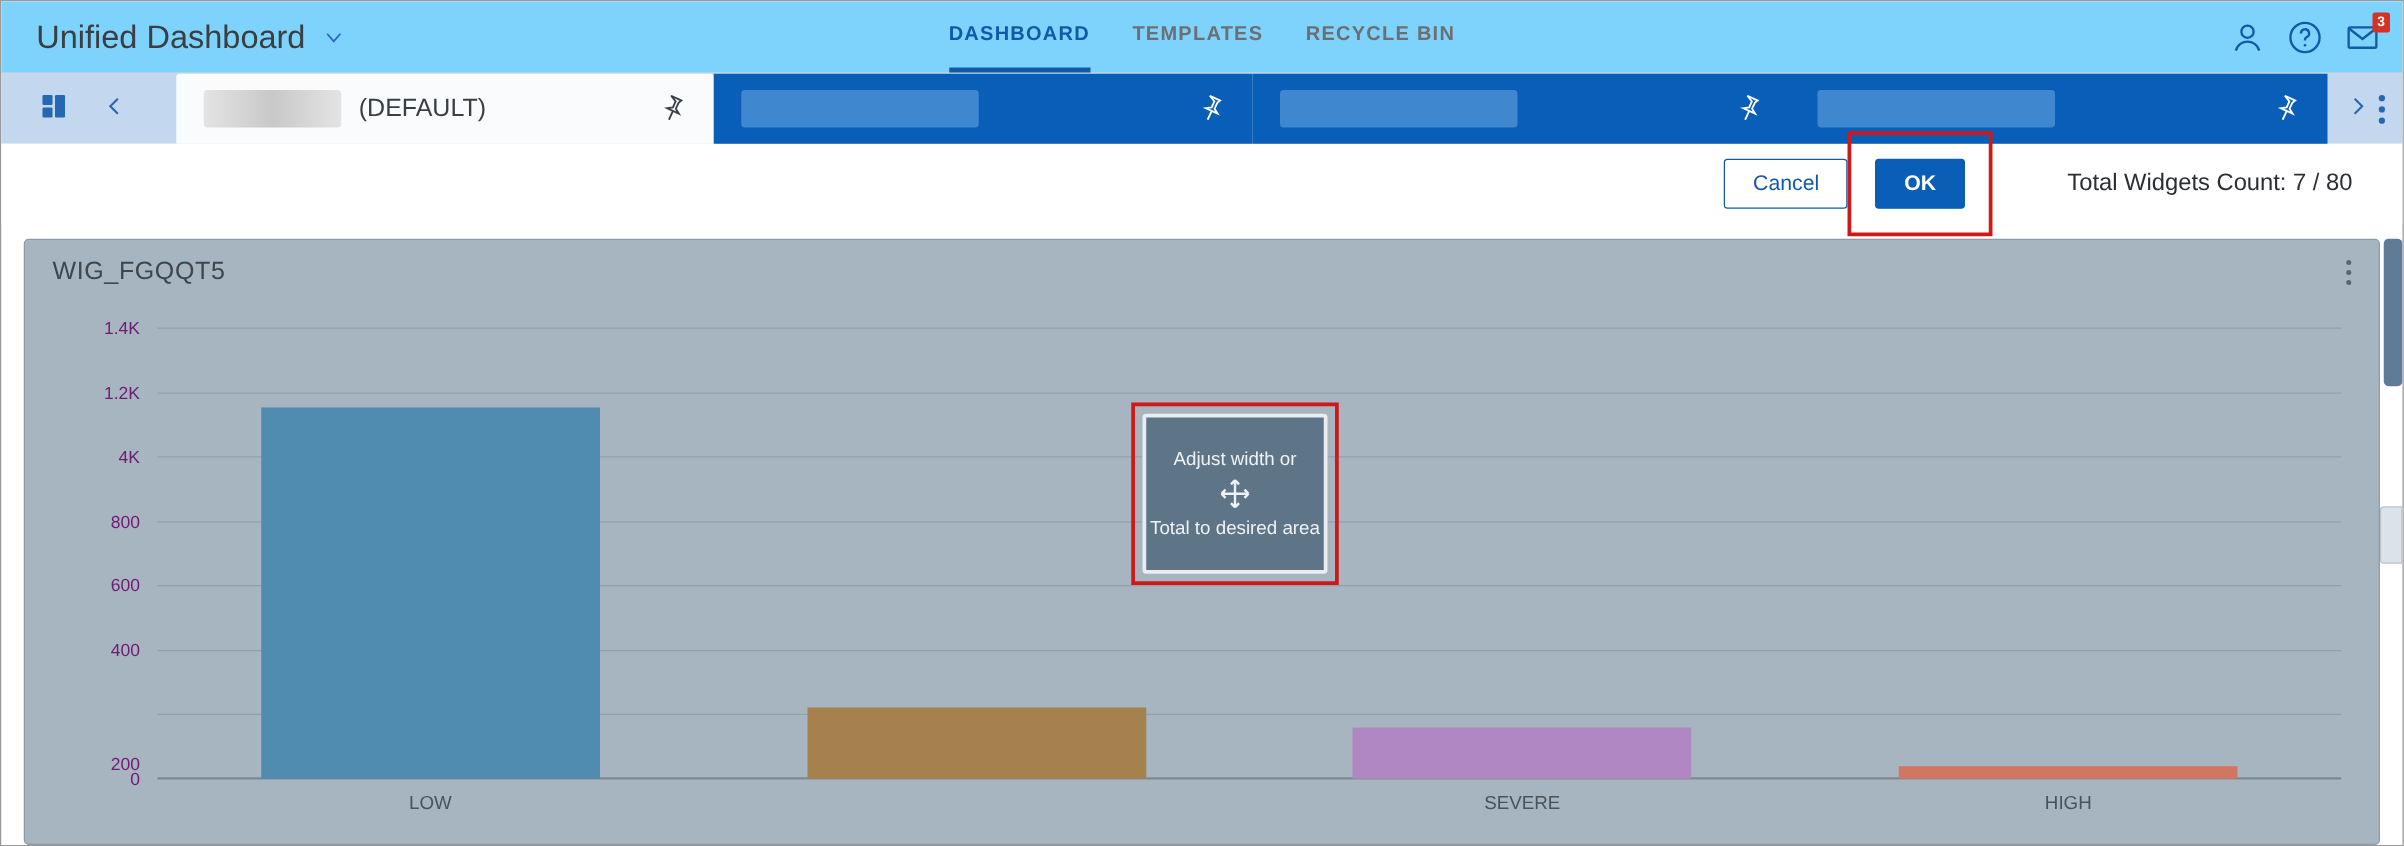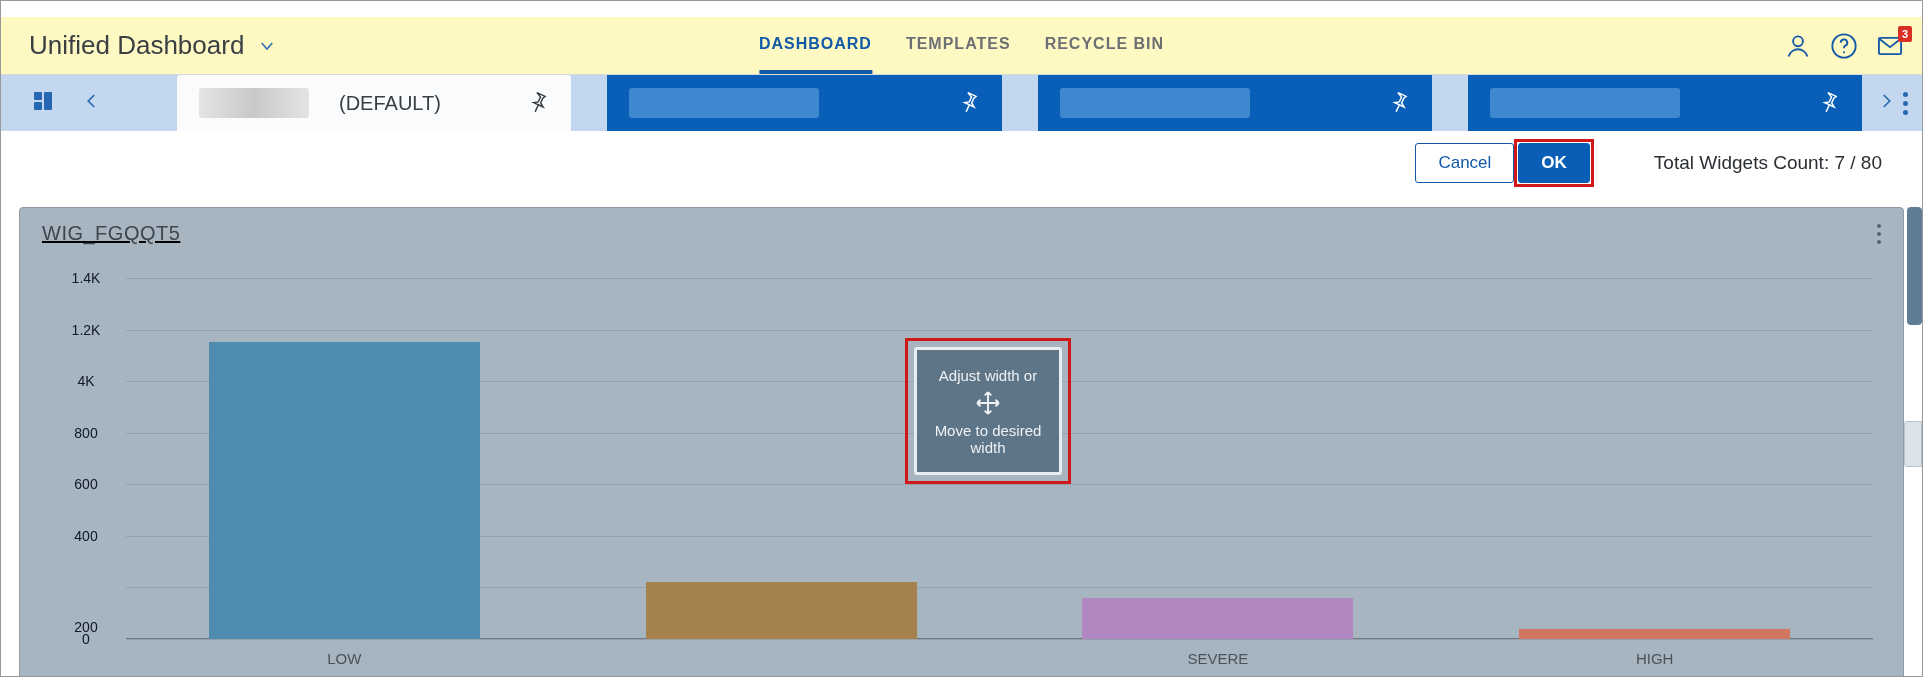--- a/index.html
+++ b/index.html
@@ -2,27 +2,26 @@
 <html><head>
 <meta charset="utf-8">
 <style>
   * { box-sizing: border-box; margin: 0; padding: 0; }
   html,body { width: 1923px; height: 677px; font-family: Arial, Helvetica, sans-serif; background:#fff; overflow:hidden; }
   body { border:1px solid #999; }
 
   
   .titlebar {
     height: 58px;
-    background:#fef9c3;
+    background:#7dd3fc;
     border-bottom:1px solid #d9d9d9;
     display:flex;
     align-items:center;
     padding:0 18px 0 28px;
     position:relative;
-    margin-top:16px;
   }
   .app-title { font-size:26px; color:#3a3f44; font-weight:400; }
   .title-caret { margin-left:14px; color:#2a6bb7; }
   .title-caret svg{width:18px;height:18px;display:block}
 
   .topnav {
     position:absolute;
     left:50%;
     transform:translateX(-50%);
     display:flex;
@@ -77,24 +76,23 @@
   }
   .ts-icon{color:#2567b0}
   .ts-icon svg{width:24px;height:24px;fill:currentColor}
   .ts-chevron svg{width:18px;height:18px;stroke:#2567b0;fill:none;stroke-width:2.2}
 
   .tab {
     flex:1;
     display:flex;
     align-items:center;
     padding:0 22px;
-    gap:30px;
+    gap:14px;
     cursor:pointer;
     position:relative;
-    margin-left:36px;
   }
   .tab.default {
     background:#fafbfc;
     border-top-left-radius:3px;
     border-top-right-radius:3px;
   }
   .tab.blue { background:#095fb8; }
   .tab-blur {
     height:30px; border-radius:3px; flex:0 0 auto;
   }
@@ -129,21 +127,21 @@
     display:flex; align-items:center;
     position:relative;
     left:-60px; 
   }
   .btn {
     height:40px; padding:0 22px; font-size:17px; border-radius:3px; cursor:pointer;
     display:flex; align-items:center; justify-content:center;
   }
   .btn-cancel { background:#fff; border:1.5px solid #1259a8; color:#1259a8; }
   .btn-ok { background:#0a5eb5; border:1.5px solid #0a5eb5; color:#fff; font-weight:700; }
-  .ok-highlight { padding:1px; border:3px solid #d01818; }
+  .ok-highlight { padding:19px; border:3px solid #d01818; }
   .widget-count{
     margin-left:auto; margin-right:40px;
     font-size:19px; color:#2b2f33;
   }
 
   
   .canvas {
     padding:12px 18px 0 18px;
     height:calc(100% - 58px - 56px - 64px);
     position:relative;
@@ -152,40 +150,39 @@
     position:absolute; right:0; top:12px; width:15px; height:118px;
     background:#5f7b95; border-radius:4px;
   }
   .widget {
     width:100%; height:100%;
     background:#a7b5c1;
     border:1.5px solid #8f9aa4;
     border-radius:4px;
     position:relative;
     overflow:hidden;
-    text-decoration:underline;
   }
   .widget-header{
     display:flex; align-items:center; justify-content:space-between;
     padding:14px 22px 4px 22px;
   }
   .widget-title{ font-size:20px; color:#3f474e; font-weight:500; letter-spacing:0.5px;}
   .widget-kebab{display:flex;flex-direction:column;gap:4px}
   .widget-kebab span{width:4px;height:4px;background:#5b646c;border-radius:50%}
 
   
   .chart {
     position:absolute; left:40px; right:30px; top:70px; bottom:18px;
   }
   .y-axis{
     position:absolute; left:0; top:0; bottom:34px; width:60px;
   }
   .y-tick{
-    position:absolute; left:0; width:60px; text-align:center;
-    font-size:14px; color:#0f172a; transform:translateY(-50%);
+    position:absolute; left:0; width:60px; text-align:right;
+    font-size:14px; color:#701a75; transform:translateY(-50%);
     padding-right:8px;
   }
   .grid{
     position:absolute; left:66px; right:0; top:0; bottom:34px;
   }
   .gridline{position:absolute;left:0;right:0;height:1px;background:#93a1ad}
   .baseline{position:absolute;left:66px;right:0;bottom:34px;height:1.5px;background:#6d7882}
   .bars{
     position:absolute; left:66px; right:0; top:0; bottom:34px;
     display:flex;
@@ -398,17 +395,17 @@
           </div>
         </div>
     </div>
 
     <div class="drag-highlight" style="left:885px; top:130px;">
       <div class="drag-tile">
         <span>Adjust width or</span>
         <svg viewBox="0 0 24 24">
           <path d="M12 2l3 3M12 2l-3 3M12 2v20M12 22l3-3M12 22l-3-3M2 12h20M2 12l3-3M2 12l3 3M22 12l-3-3M22 12l-3 3"></path>
         </svg>
-        <span>Move to desired width</span>
+        <span>Total to desired area</span>
       </div>
     </div>
   </div>
 </div>
 
 </body></html>

